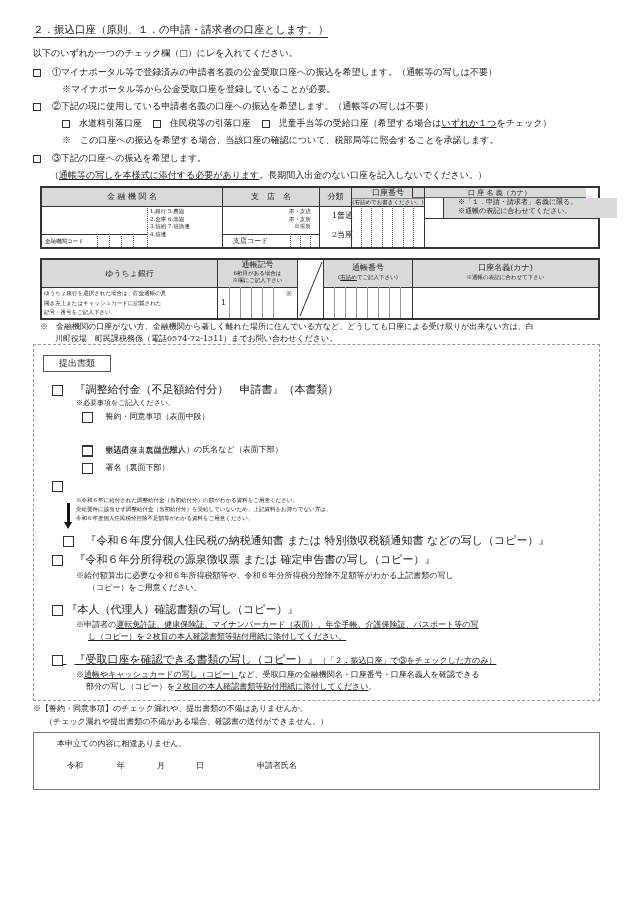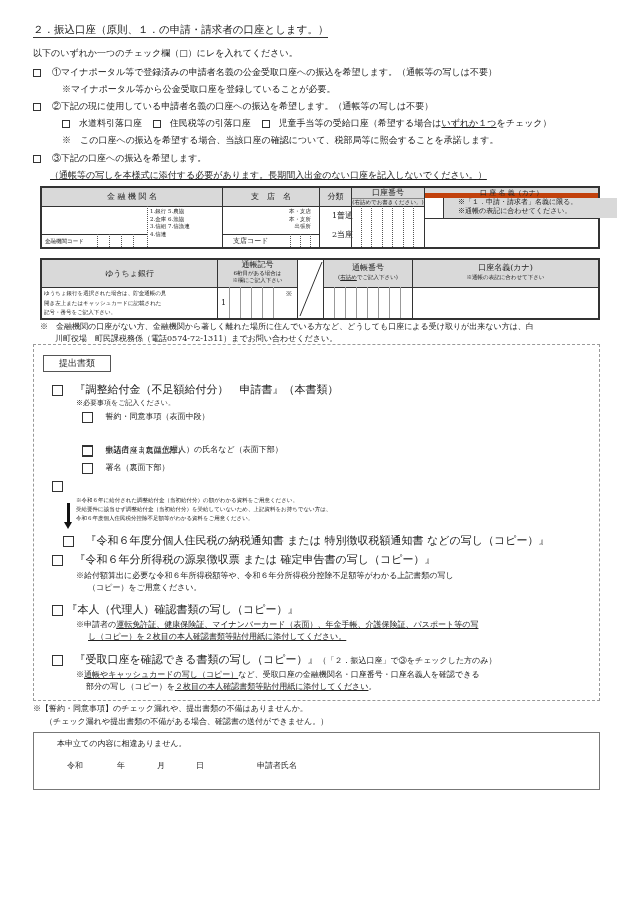--- a/index.html
+++ b/index.html
@@ -47,32 +47,32 @@
   <span style="margin-left:6px;">住民税等の引落口座</span>
   <span class="cb" style="margin-left:8px;"></span>
   <span style="margin-left:6px;">児童手当等の受給口座</span><span>（希望する場合は</span><span class="u">いずれか１つ</span><span>をチェック）</span>
 </div>
 <div class="abs t9" style="left:62px;top:134px;">※　この口座への振込を希望する場合、当該口座の確認について、税部局等に照会することを承諾します。</div>
 
 <div class="abs t9" style="left:33px;top:152px;">
   <span class="cb"></span>
   <span style="margin-left:8px;">③下記の口座への振込を希望します。</span>
 </div>
-<div class="abs t9" style="left:50px;top:169px;text-decoration:underline;"><span>（</span><span class="u">通帳等の写しを本様式に添付する必要があります</span><span>。長期間入出金のない口座を記入しないでください。）</span></div>
+<div class="abs t9" style="left:50px;top:169px;"><span>（</span><span class="u">通帳等の写しを本様式に添付する必要があります</span><span>。長期間入出金のない口座を記入しないでください。）</span></div>
 
 <div class="abs tbl" style="left:40px;top:186px;width:560px;height:63px;">
 
   <div class="cell hd ctr t8" style="left:0;top:0;width:180px;height:18px;line-height:18px;">金 融 機 関 名</div>
   <div class="cell hd ctr t8 bl" style="left:180px;top:0;width:97px;height:18px;line-height:18px;">支　店　名</div>
   <div class="cell hd ctr t8 bl" style="left:277px;top:0;width:32px;height:18px;line-height:18px;">分類</div>
   <div class="cell hd ctr bl" style="left:309px;top:0;width:73px;height:18px;">
     <div class="t8" style="line-height:10px;">口座番号</div>
     <div class="t6" style="border-top:1px solid #888;">(右詰めでお書きください。)</div>
   </div>
-  <div class="cell hd ctr t7 bl" style="left:382px;top:0;width:174px;height:10px;line-height:10px;border-bottom:5px solid #c2410c;">口 座 名 義（カナ）</div>
+  <div class="cell hd ctr t7 bl" style="left:370px;top:0;width:174px;height:10px;line-height:10px;border-bottom:1px solid #c2410c;">口 座 名 義（カナ）</div>
   <div class="cell hd t7 bl" style="left:401px;top:10px;width:174px;height:20px;padding-left:14px;line-height:9px;">
     <div>※「１．申請・請求者」名義に限る。</div>
     <div>※通帳の表記に合わせてください。</div>
   </div>
   <div class="cell bt" style="left:0;top:18px;width:382px;height:0;"></div>
   <div class="cell bt bl" style="left:382px;top:30px;width:174px;height:29px;"></div>
 
   <div class="cell" style="left:0;top:18px;width:105px;height:28px;"></div>
   <div class="cell dl t6" style="left:105px;top:18px;width:75px;height:41px;padding:2px 0 0 2px;line-height:7.5px;">
     <div><span>1.銀行</span>&nbsp;<span>5.農協</span></div>
@@ -209,21 +209,21 @@
 <div class="abs t8" style="left:76px;top:570px;">※給付額算出に必要な令和６年所得税額等や、令和６年分所得税分控除不足額等がわかる上記書類の写し</div>
 <div class="abs t8" style="left:88px;top:582px;">（コピー）をご用意ください。</div>
 
 <div class="abs t11" style="left:52px;top:603px;">
   <span class="cb cbL"></span>
   <span style="">『本人（代理人）確認書類の写し（コピー）』</span>
 </div>
 <div class="abs t8" style="left:76px;top:619px;"><span>※申請者の</span><span class="u">運転免許証、健康保険証、マイナンバーカード（表面）、年金手帳、介護保険証、パスポート等の写</span></div>
 <div class="abs t8 u" style="left:88px;top:631px;">し（コピー）を２枚目の本人確認書類等貼付用紙に添付してください。</div>
 
-<div class="abs t11" style="left:52px;top:653px;">
+<div class="abs t11" style="left:52px;top:653px;text-decoration:underline;">
   <span class="cb cbL"></span>
   <span style="margin-left:8px;">『受取口座を確認できる書類の写し（コピー）』</span><span class="t8">（「２．振込口座」で③をチェックした方のみ）</span>
 </div>
 <div class="abs t8" style="left:76px;top:669px;"><span>※</span><span class="u">通帳やキャッシュカードの写し（コピー）</span><span>など、受取口座の金融機関名・口座番号・口座名義人を確認できる</span></div>
 <div class="abs t8" style="left:86px;top:681px;"><span>部分の写し（コピー）を</span><span class="u">２枚目の本人確認書類等貼付用紙に添付してください</span><span>。</span></div>
 
 <div class="abs t8" style="left:33px;top:703px;">※【誓約・同意事項】のチェック漏れや、提出書類の不備はありませんか。</div>
 <div class="abs t8" style="left:45px;top:716px;">（チェック漏れや提出書類の不備がある場合、確認書の送付ができません。）</div>
 
 <div class="abs" style="left:33px;top:732px;width:567px;height:58px;border:1px solid #777;box-sizing:border-box;">

